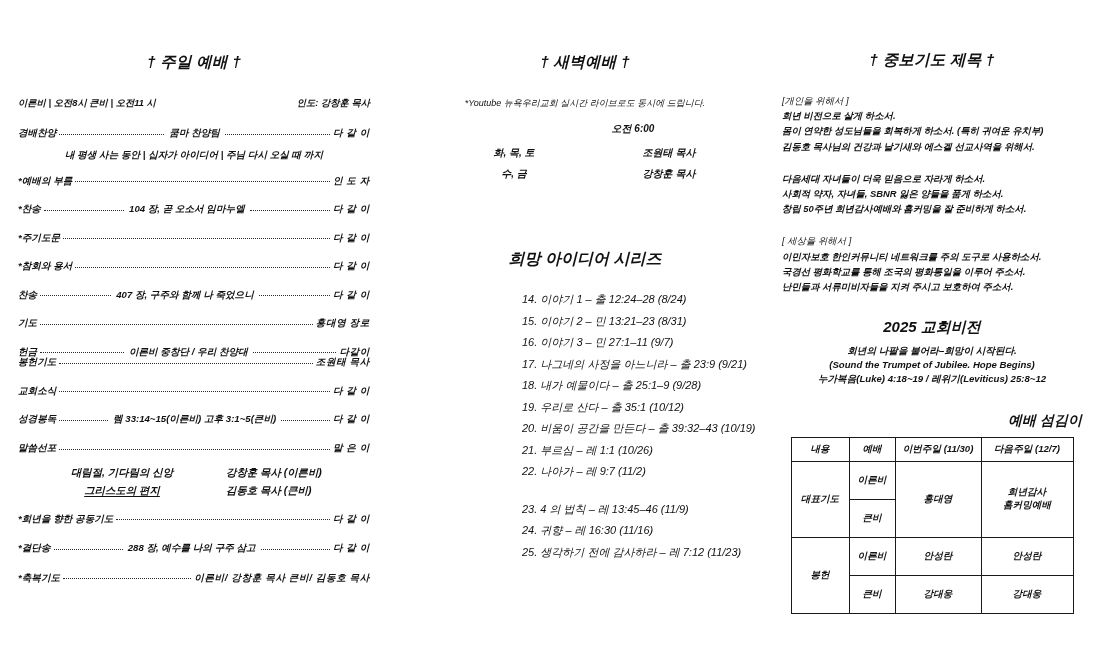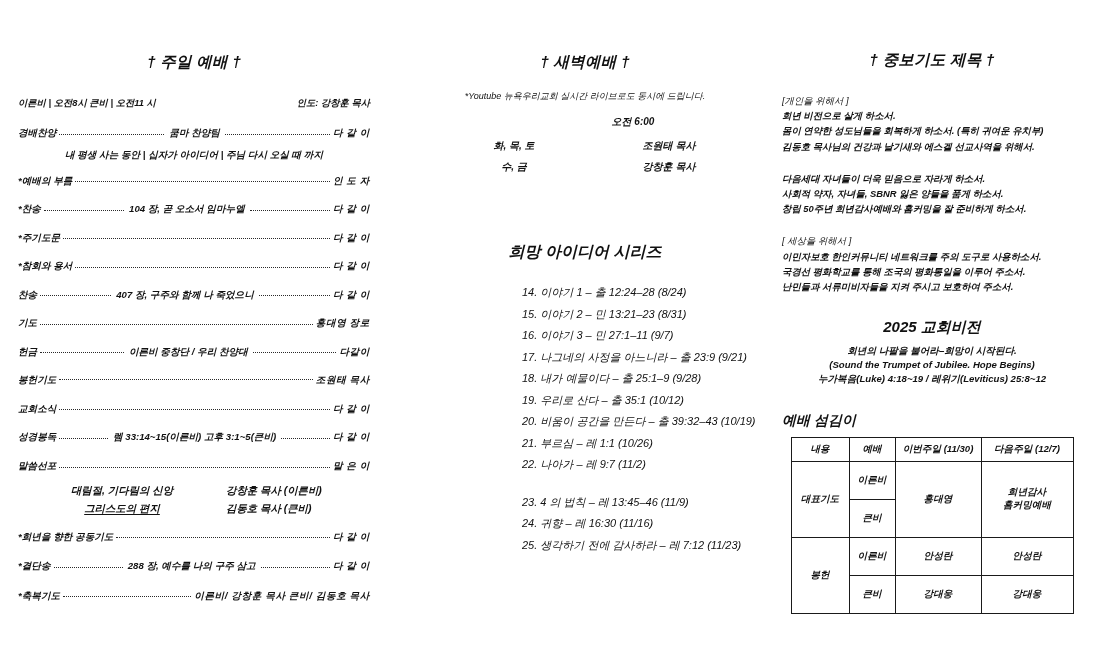--- a/index.html
+++ b/index.html
@@ -139,21 +139,21 @@
   .vision-line {
     text-align: center;
     font-size: 9.6px;
     font-weight: bold;
     line-height: 1.45;
     white-space: nowrap;
   }
 
   
   .tbl-title {
-    text-align: left;
+    text-align: right;
     font-size: 14px;
     font-weight: bold;
   }
   table.servers {
     border-collapse: collapse;
     margin: 7px auto 0 auto;
     width: 282px;
     table-layout: fixed;
   }
   table.servers td {
@@ -236,21 +236,21 @@
     </div>
 
     <div class="ord" style="margin-top:18px;">
       <span class="lbl">헌금</span>
       <span class="dots"></span>
       <span class="mid">이른비 중창단 / 우리 찬양대</span>
       <span class="dots"></span>
       <span class="who">다같이</span>
     </div>
 
-    <div class="ord" style="margin-top:18px;align-items:center;">
+    <div class="ord" style="">
       <span class="lbl">봉헌기도</span>
       <span class="dots"></span>
       <span class="who">조원태 목사</span>
     </div>
 
     <div class="ord" style="margin-top:18px;">
       <span class="lbl">교회소식</span>
       <span class="dots"></span>
       <span class="who">다 같 이</span>
     </div>
@@ -296,21 +296,21 @@
       <span class="lbl">*축복기도</span>
       <span class="dots"></span>
       <span class="who">이른비/ 강창훈 목사     큰비/ 김동호 목사</span>
     </div>
   </div>
 
   <div class="col col-dawn" style="padding-top:52px;">
 
     <div class="section-title">† 새벽예배 †</div>
 
-    <div class="note" style="margin-top:17px;">*Youtube 뉴욕우리교회 실시간 라이브로도 동시에 드립니다.</div>
+    <div class="note" style="margin-top:24px;">*Youtube 뉴욕우리교회 실시간 라이브로도 동시에 드립니다.</div>
 
     <div class="dawn-time" style="margin-top:12px;">오전 6:00</div>
 
     <div class="dawn-row" style="margin-top:10px;">
       <span class="days">화, 목, 토</span>
       <span class="lead">조원태 목사</span>
     </div>
     <div class="dawn-row" style="margin-top:7px;">
       <span class="days">수, 금</span>
       <span class="lead">강창훈 목사</span>

